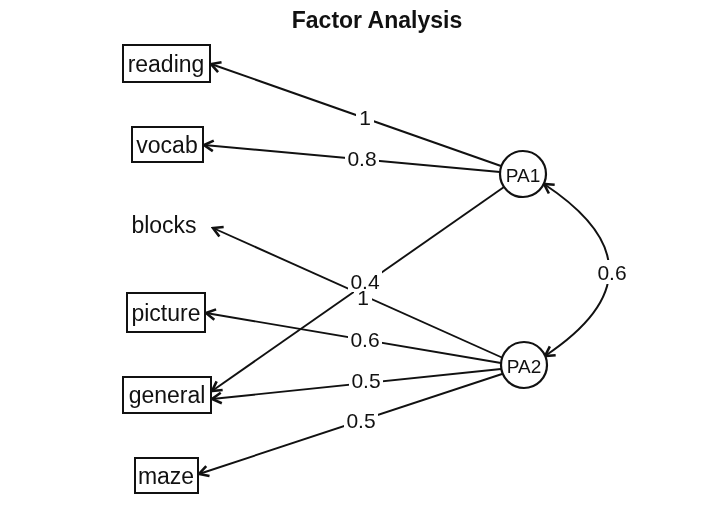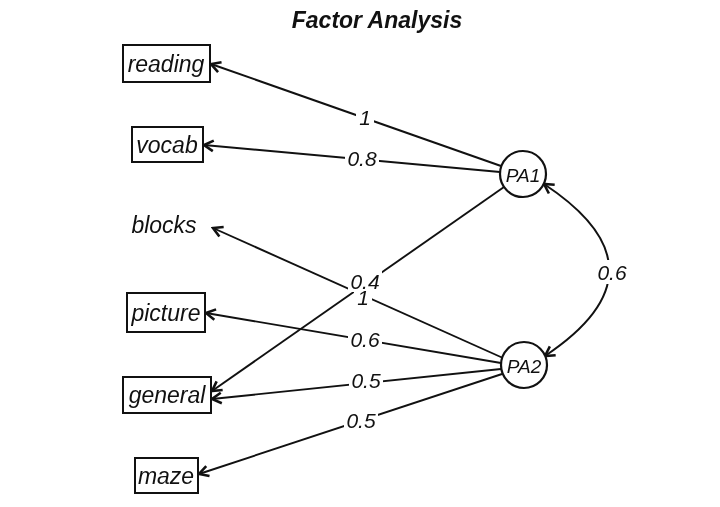--- a/index.html
+++ b/index.html
@@ -7,21 +7,20 @@
     padding: 0;
     background: #ffffff;
   }
   .stage {
     position: relative;
     width: 720px;
     height: 507px;
     background: #ffffff;
     overflow: hidden;
     font-family: "Liberation Sans", sans-serif;
-    font-style: italic;
   }
   svg text {
     font-family: "Liberation Sans", sans-serif;
     fill: #111111;
   }
   .title-text {
     font-size: 23px;
     font-weight: 700;
   }
   .var-label {

